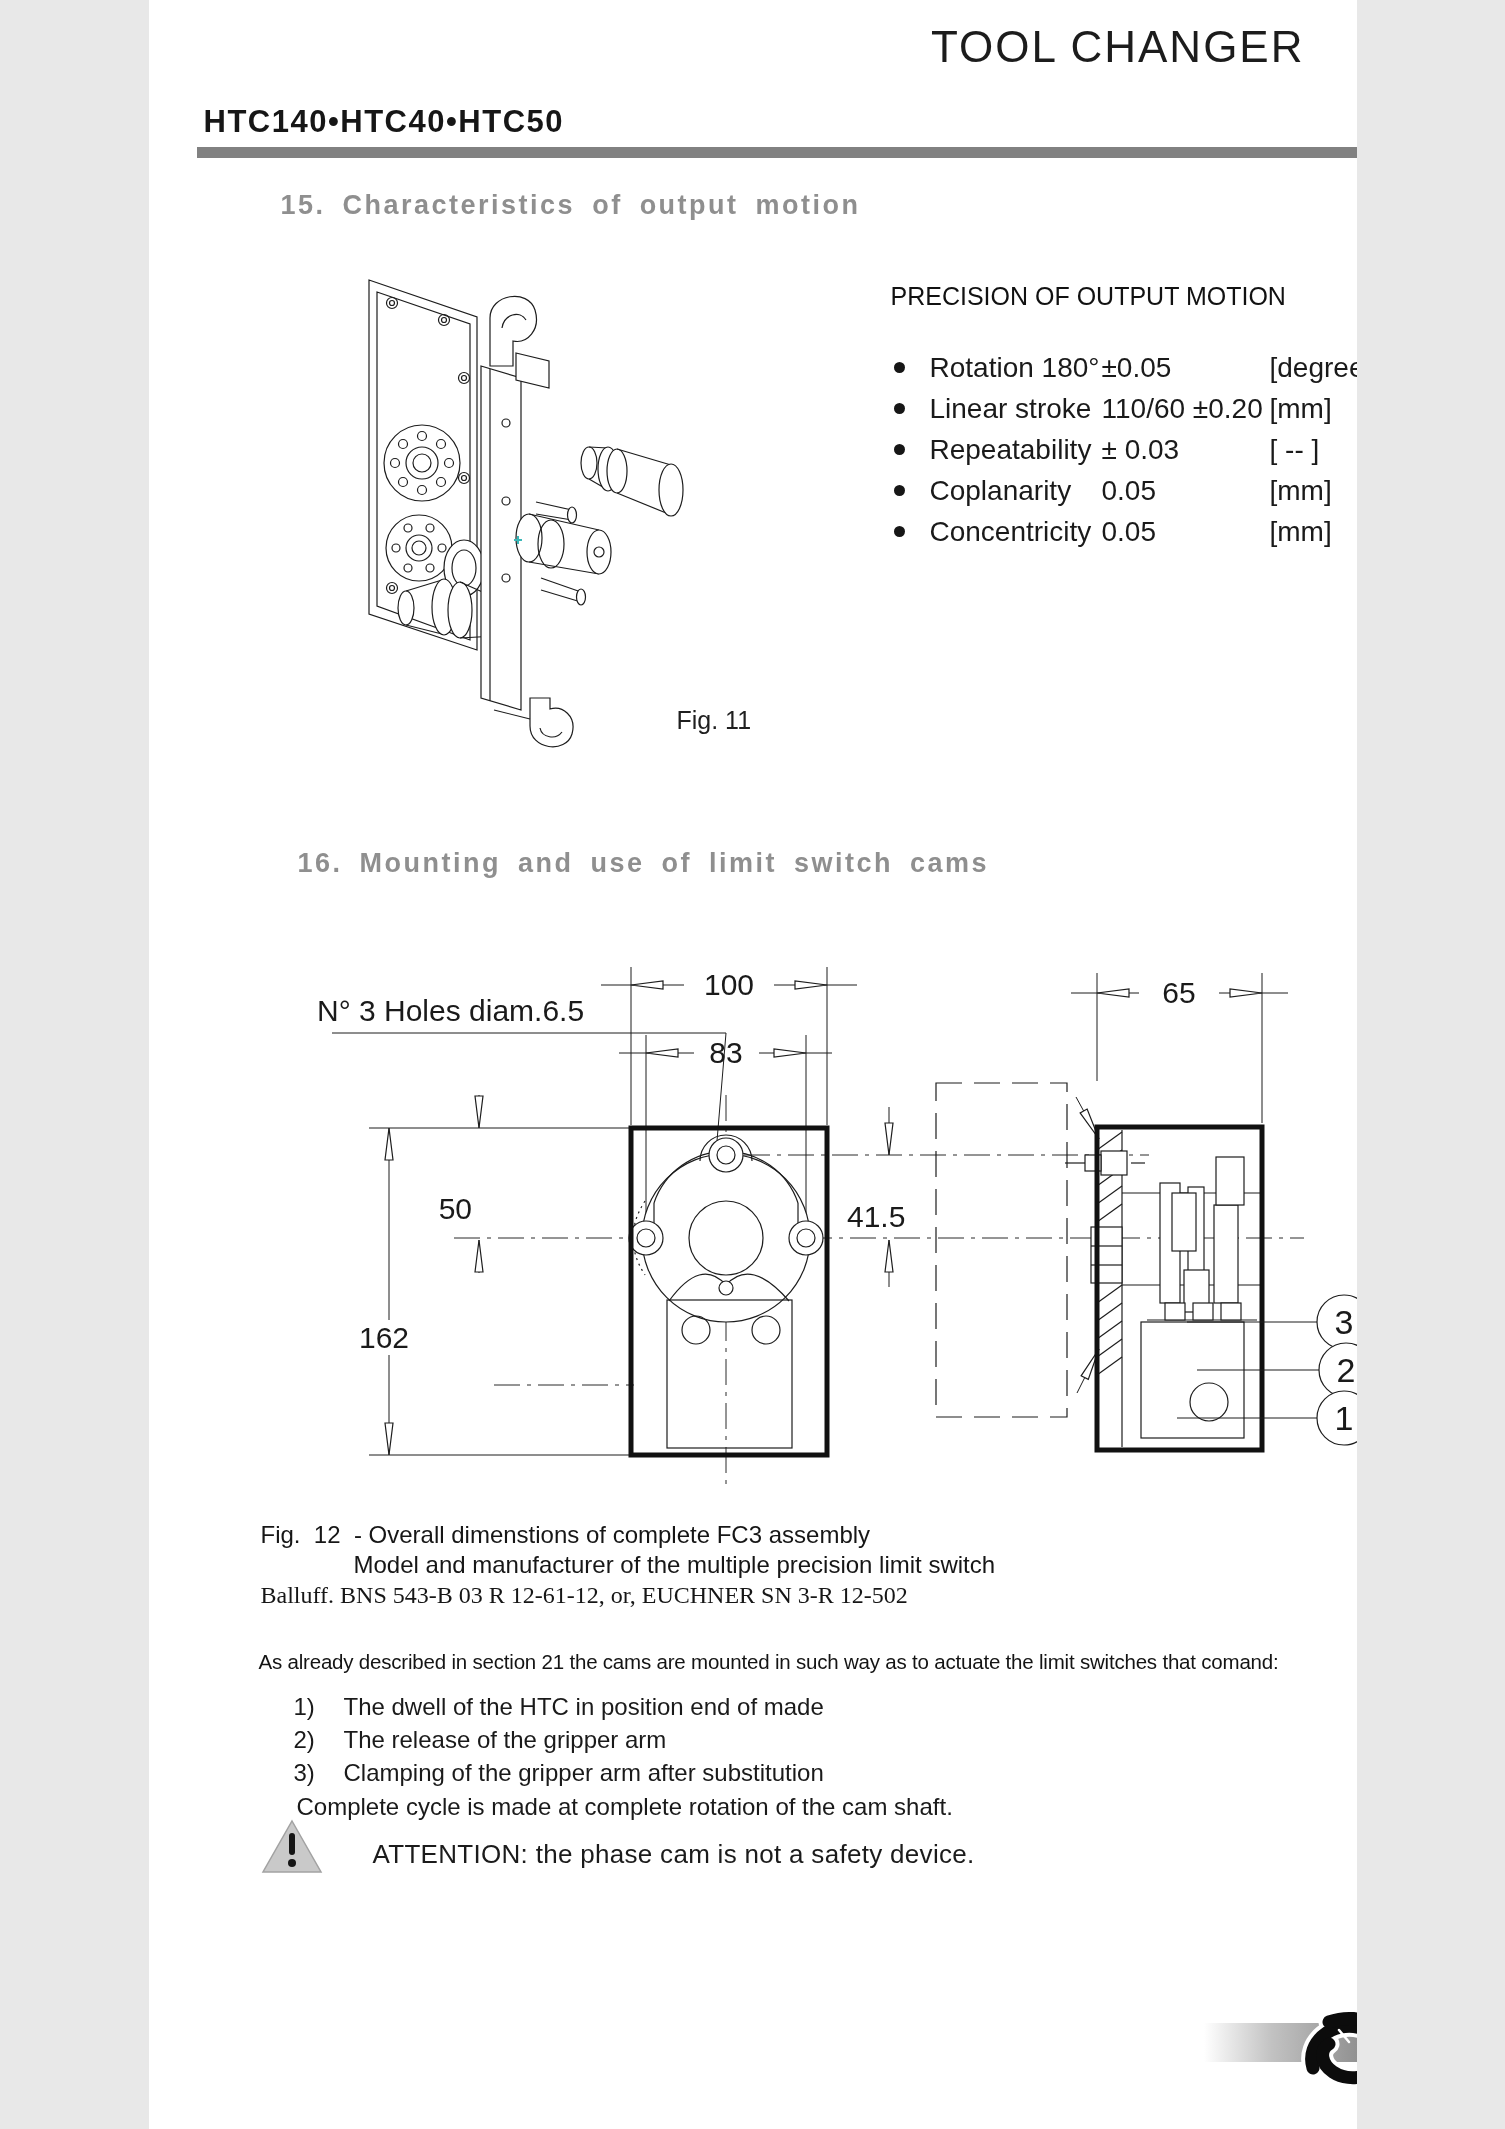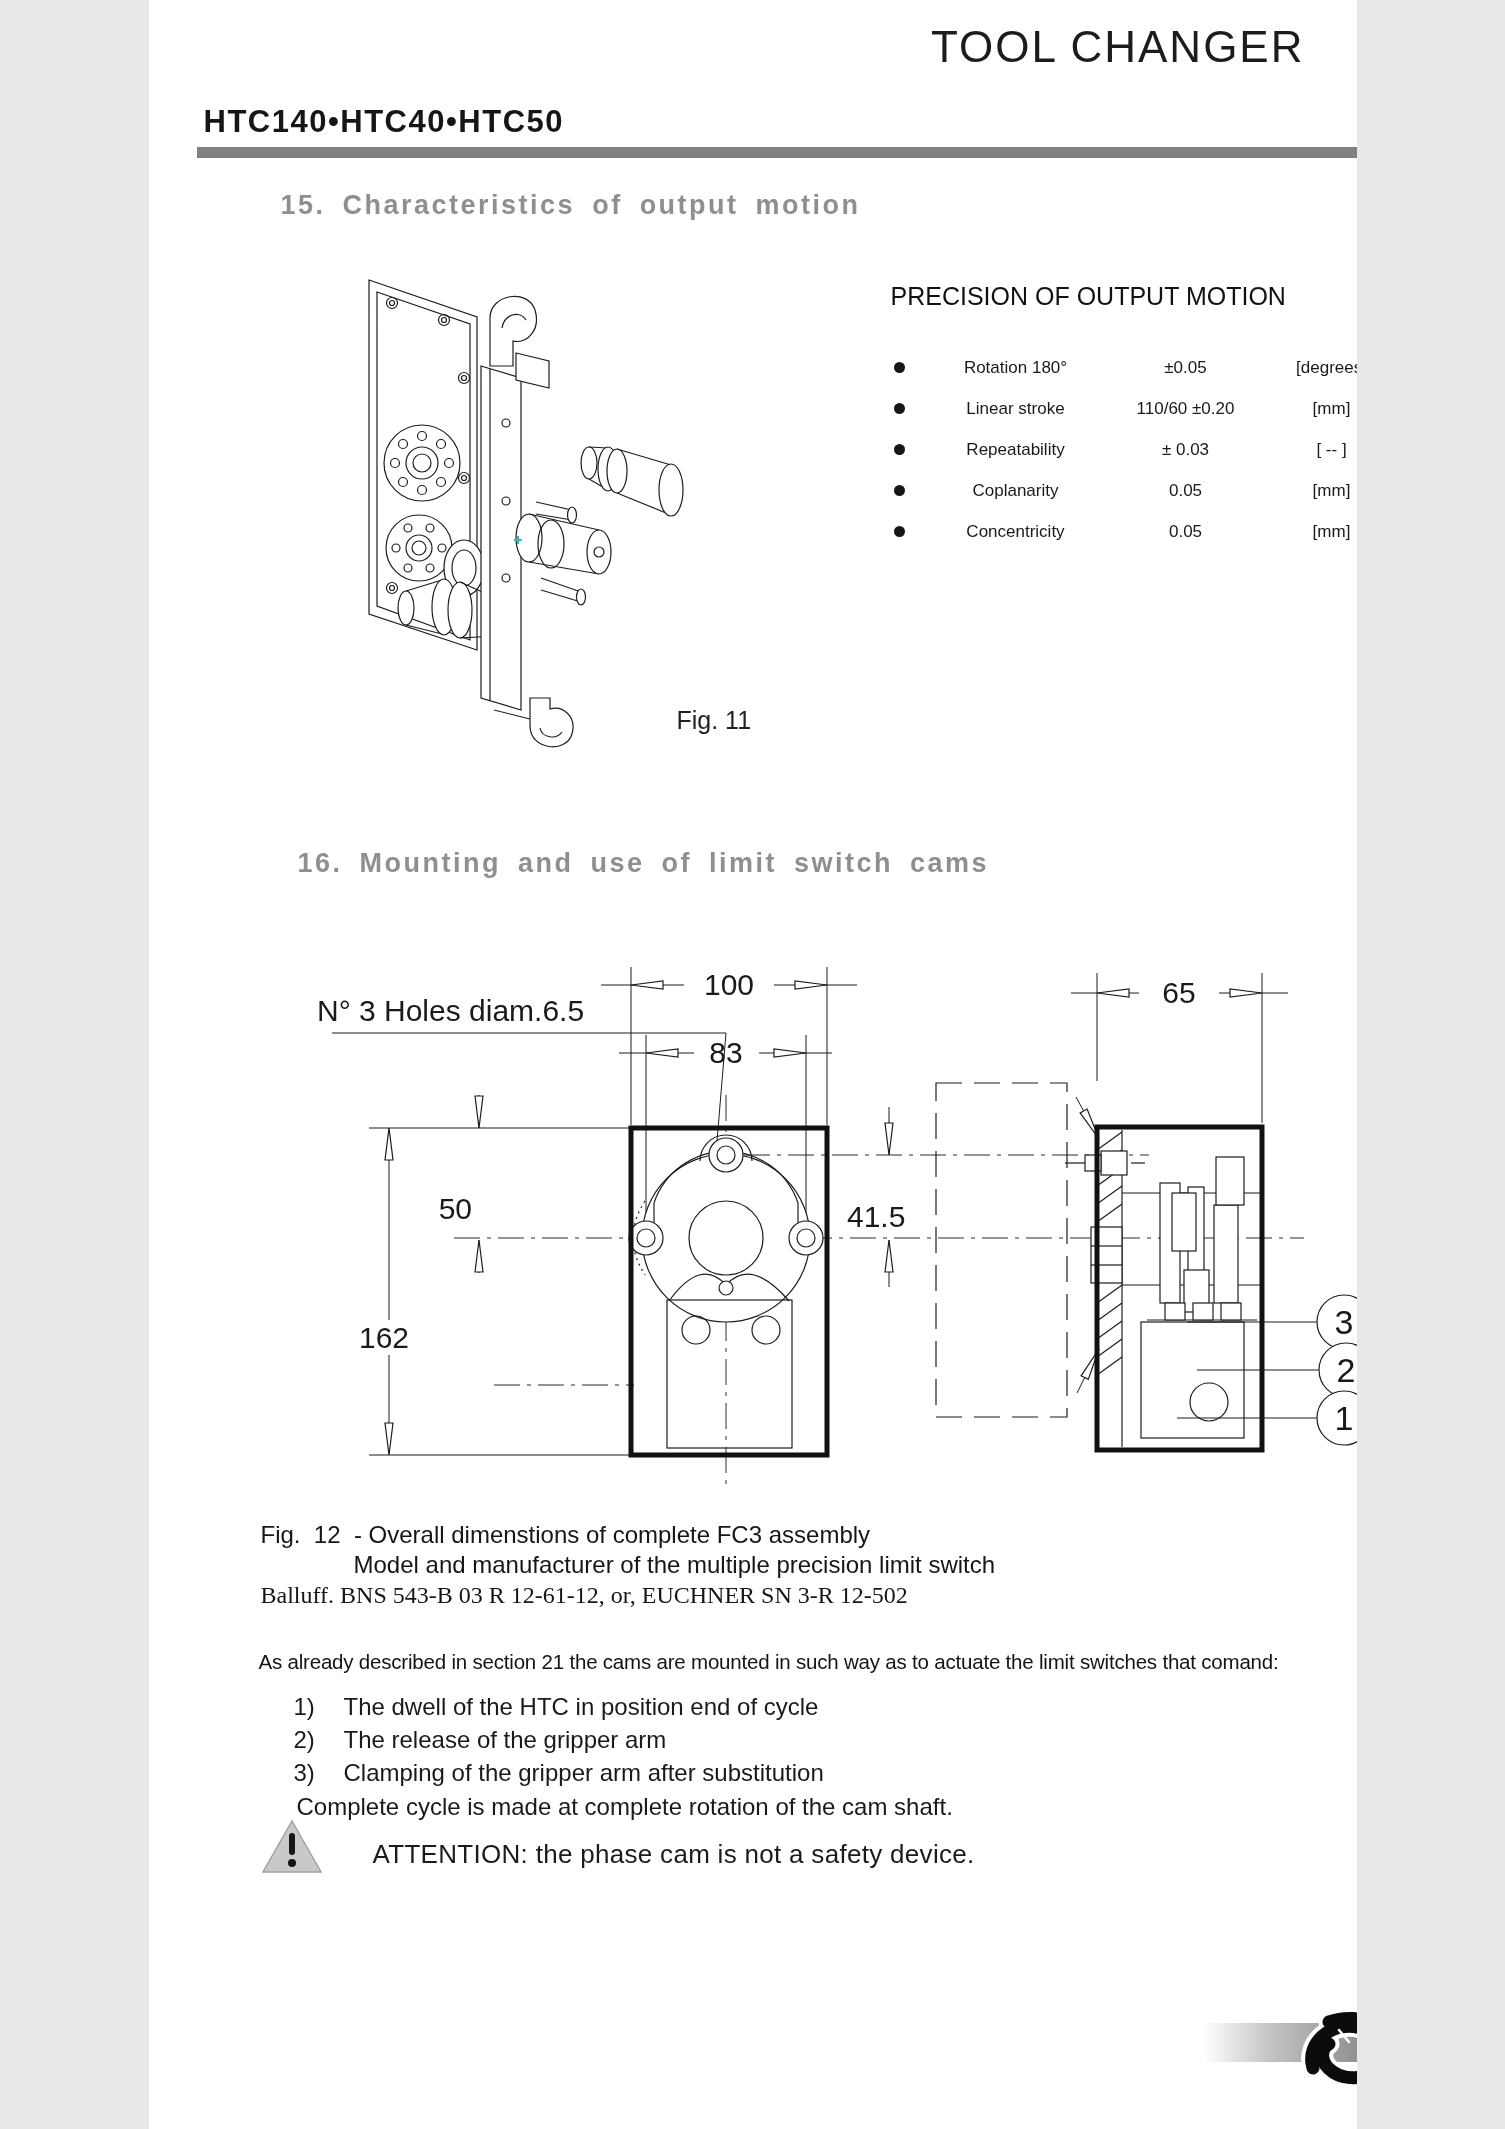--- a/index.html
+++ b/index.html
@@ -19,21 +19,21 @@
     top:147px;left:48px;width:1409px;height:11px;background:#818181;
   }
   .sec-heading{
     font-size:27px;font-weight:bold;color:#8f8f8f;letter-spacing:2.5px;word-spacing:7px;margin-left:37px;
   }
   .sec15-heading{top:190px;left:95px;}
   .sec16-heading{top:848px;left:112px;}
   .fig11-caption{top:706px;left:528px;font-size:25px;color:#1f1f1f;}
   .precision-title{top:282px;left:742px;font-size:25px;color:#111;}
   .precision-list{top:347px;left:745px;width:500px;}
-  .precision-row{display:grid;grid-template-columns:36px 172px 168px auto;align-items:center;height:41px;font-size:17px;text-align:center;}
+  .precision-row{display:grid;grid-template-columns:36px 172px 168px auto;align-items:center;height:41px;font-size:28px;}
   .bullet-dot{width:11px;height:11px;border-radius:50%;background:#161616;}
   .fig12-caption{left:112px;top:1520px;font-size:24px;line-height:30px;color:#161616;}
   .fig12-line1{white-space:pre-wrap;}
   .fig12-line2{margin-left:93px;}
   .fig12-line3{font-family:Liberation Serif, serif;}
   .intro-par{top:1650px;left:110px;width:1120px;font-size:20.5px;letter-spacing:-0.2px;color:#141414;}
   .num-list{top:1690px;left:145px;font-size:24px;}
   .num-row{display:flex;height:33px;align-items:center;}
   .num-col{width:50px;}
   .closing-line{top:1793px;left:148px;font-size:24px;}
@@ -363,21 +363,21 @@
     <div class="fig12-line1">Fig.  12  - Overall dimenstions of complete FC3 assembly</div>
     <div class="fig12-line2">Model and manufacturer of the multiple precision limit switch</div>
     <div class="fig12-line3">Balluff. BNS 543-B 03 R 12-61-12, or, EUCHNER SN 3-R 12-502</div>
   </div>
 
   <div class="abs intro-par">As already described in section 21 the cams are mounted in such way as to actuate the limit switches that comand:</div>
 
   <div class="abs num-list">
     <div class="num-row">
       <span class="num-col">1)</span>
-      <span>The dwell of the HTC in position end of cycle</span>
+      <span>The dwell of the HTC in position end of made</span>
     </div>
     <div class="num-row">
       <span class="num-col">2)</span>
       <span>The release of the gripper arm</span>
     </div>
     <div class="num-row">
       <span class="num-col">3)</span>
       <span>Clamping of the gripper arm after substitution</span>
     </div>
   </div>

